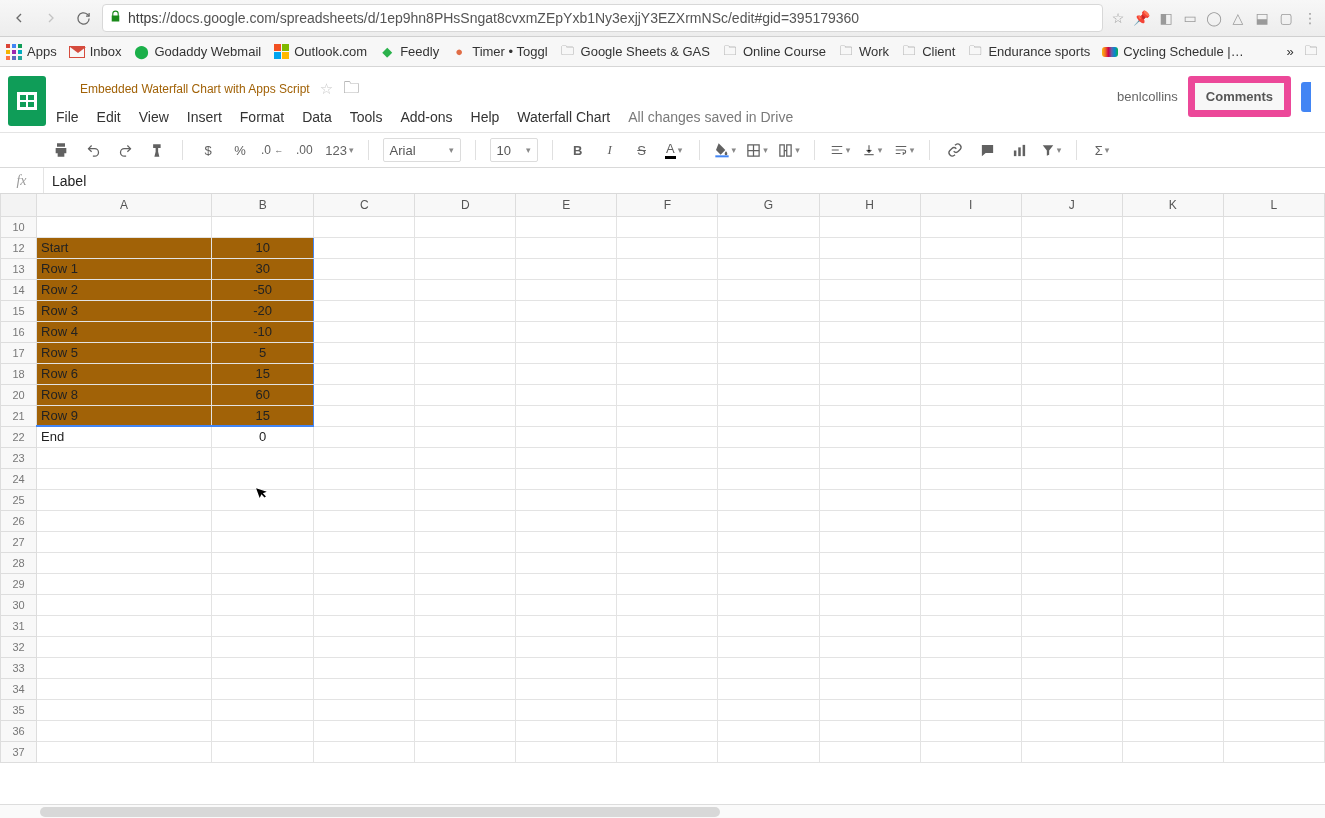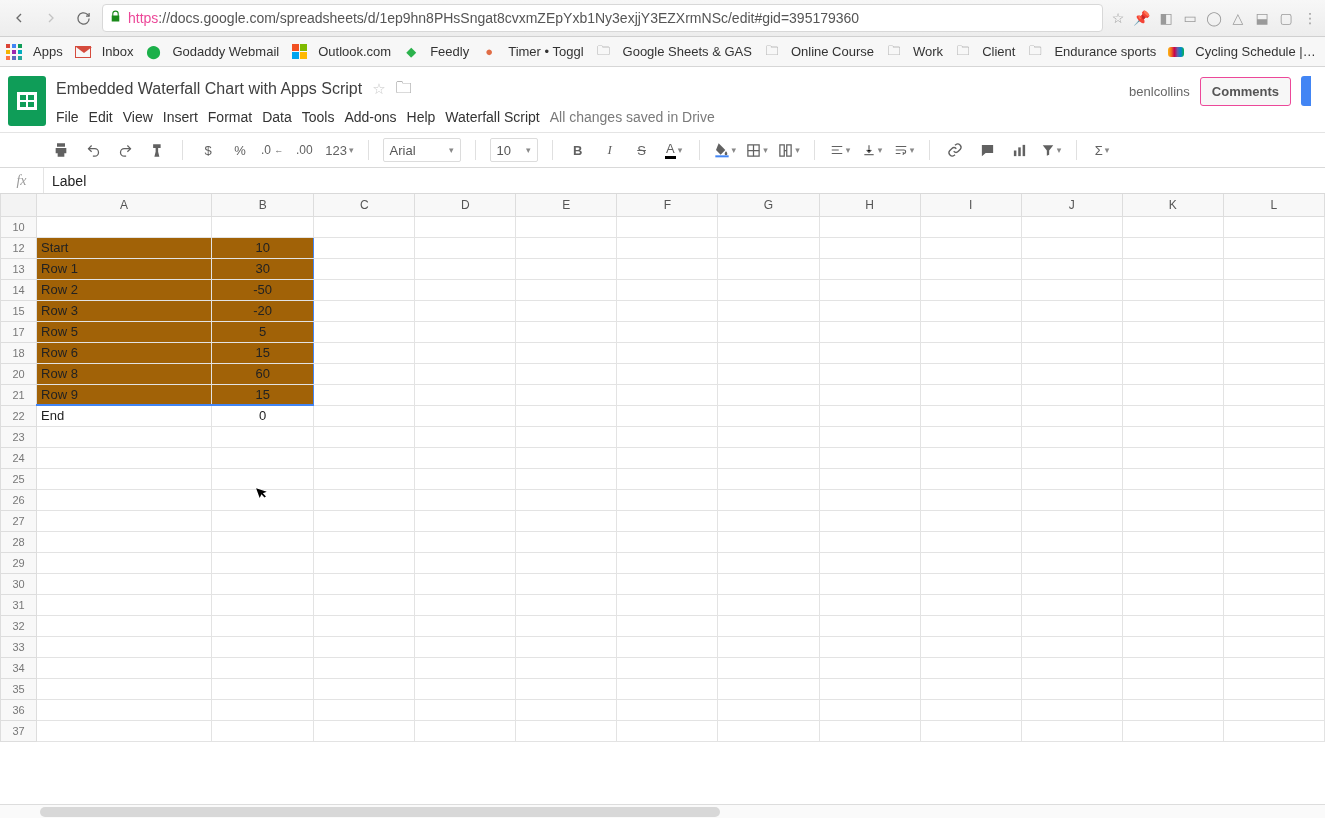--- a/index.html
+++ b/index.html
@@ -4,27 +4,27 @@
 <style>
   * { box-sizing: border-box; }
   html,body { margin:0; padding:0; font-family: Arial, "Helvetica Neue", sans-serif; background:#fff; color:#222; width:1325px; height:818px; overflow:hidden;}
   
   .browser-bar { height:37px; background:linear-gradient(#f7f7f7,#ededed); border-bottom:1px solid #d0d0d0; display:flex; align-items:center; padding:0 6px; gap:6px;}
   .nav-btn { width:26px; height:26px; display:flex; align-items:center; justify-content:center; color:#5f6368; border-radius:3px;}
   .nav-btn.dim{color:#b8b8b8;}
   .url-bar { flex:1; height:28px; background:#fff; border:1px solid #d8d8d8; border-radius:4px; display:flex; align-items:center; padding:0 6px; gap:6px; font-size:14px; color:#222;}
   .url-lock{color:#1a8a1a;}
   .url-text{white-space:nowrap; overflow:hidden;}
-  .url-text .https{color:#ec4899;}
+  .url-text .https{color:#404040;}
   .url-text .rest{color:#555;}
   .ext-row{display:flex;gap:6px;align-items:center;}
   .ext-icon{width:18px;height:18px;display:flex;align-items:center;justify-content:center;font-size:14px;color:#9a9a9a;}
   
   .bookmarks-bar{height:30px;background:#f7f7f7;border-bottom:1px solid #d6d6d6;display:flex;align-items:center;padding:0 6px;gap:12px;font-size:13px;color:#333;white-space:nowrap;overflow:hidden;}
-  .bm{display:flex;align-items:center;gap:11px;cursor:default;}
+  .bm{display:flex;align-items:center;gap:5px;cursor:default;}
   .bm .ic{width:16px;height:16px;display:flex;align-items:center;justify-content:center;font-size:13px;}
   .folder-ic{color:#888;}
   .apps-grid{width:16px;height:16px;display:grid;grid-template-columns:repeat(3,4px);grid-template-rows:repeat(3,4px);gap:2px;}
   .apps-grid span{background:#db4437;}
   .apps-grid span:nth-child(2){background:#4285f4;}
   .apps-grid span:nth-child(3){background:#0f9d58;}
   .apps-grid span:nth-child(4){background:#f4b400;}
   .apps-grid span:nth-child(5){background:#9c27b0;}
   .apps-grid span:nth-child(6){background:#00acc1;}
   .apps-grid span:nth-child(7){background:#ff7043;}
@@ -39,27 +39,27 @@
   .outlook-ic span:nth-child(4){background:#ffb900;}
   .feedly-ic{color:#2bb24c;}
   .timer-ic{color:#e06c45;}
   .nbc-ic{background:linear-gradient(90deg,#fcb711,#f37021,#cc004c,#6460aa,#0089d0,#0db14b);width:16px;height:10px;border-radius:3px;}
   
   .doc-header{display:flex;align-items:flex-start;padding:9px 8px 0 8px;}
   .sheets-logo{width:38px;height:50px;background:#0f9d58;border-radius:3px;display:flex;align-items:center;justify-content:center;margin-right:10px;}
   .sheets-logo-inner{width:20px;height:18px;border:2px solid #fff;display:grid;grid-template-columns:1fr 1fr;grid-template-rows:1fr 1fr;}
   .sheets-logo-inner div{border:1px solid #fff;}
   .doc-title-row{display:flex;align-items:center;gap:10px;height:26px;}
-  .doc-title{font-size:16px;color:#404040;outline:none;}
+  .doc-title{font-size:12px;color:#a16207;outline:none;margin-left:24px;}
   .star{color:#c8c8c8;font-size:15px;}
   .folder-btn{color:#757575;font-size:16px;}
-  .menu-row{display:flex;align-items:center;gap:10px;font-size:14px;color:#333;height:28px;padding-top:2px;}
+  .menu-row{display:flex;align-items:center;gap:18px;font-size:14px;color:#333;height:28px;padding-top:2px;}
   .menu-row .status{color:#7a7a7a;}
   .right-head{margin-left:auto;display:flex;align-items:center;gap:10px;padding-right:6px;}
-  .comments-btn{border:1px solid #ec4899;background:#f7f7f7;border-radius:3px;padding:6px 11px;font-size:13px;font-weight:bold;color:#555;}
+  .comments-btn{border:7px solid #ec4899;background:#f7f7f7;border-radius:3px;padding:6px 11px;font-size:13px;font-weight:bold;color:#555;}
   .share-btn{background:#4285f4;color:#fff;width:10px;height:30px;border-radius:3px 0 0 3px;}
   .user-txt{font-size:13px;color:#666;}
   
   .toolbar{height:36px;border-top:1px solid #e4e4e4;border-bottom:1px solid #d9d9d9;display:flex;align-items:center;padding:0 44px 0 50px;gap:10px;font-size:13px;color:#555;margin-top:2px;}
   .tb-btn{min-width:22px;height:24px;display:flex;align-items:center;justify-content:center;color:#616161;position:relative;}
   .tb-sep{width:1px;height:20px;background:#e0e0e0;margin:0 4px;}
   .tb-font{width:78px;border:1px solid #dcdcdc;height:24px;display:flex;align-items:center;padding:0 6px;justify-content:space-between;border-radius:2px;}
   .tb-size{width:48px;border:1px solid #dcdcdc;height:24px;display:flex;align-items:center;padding:0 6px;justify-content:space-between;border-radius:2px;}
   .tb-dd{font-size:9px;color:#888;}
   .bold{font-weight:bold;}
@@ -227,21 +227,21 @@
     <div class="menu-row">
       <span>File</span>
       <span>Edit</span>
       <span>View</span>
       <span>Insert</span>
       <span>Format</span>
       <span>Data</span>
       <span>Tools</span>
       <span>Add-ons</span>
       <span>Help</span>
-      <span>Waterfall Script</span>
+      <span>Waterfall Chart</span>
       <span class="status">All changes saved in Drive</span>
     </div>
   </div>
   <div class="right-head">
     <span class="user-txt">benlcollins</span>
     <button class="comments-btn">Comments</button>
     <div class="share-btn"></div>
   </div>
 </div>
 
@@ -472,20 +472,35 @@
           <td class="cell"></td>
           <td class="cell"></td>
           <td class="cell"></td>
           <td class="cell"></td>
           <td class="cell"></td>
           <td class="cell"></td>
           <td class="cell"></td>
           <td class="cell"></td>
         </tr>
         <tr class="">
+          <td class="rowhead">16</td>
+          <td class="cell sel sel-left">Row 4</td>
+          <td class="cell numcell sel sel-right">-10</td>
+          <td class="cell"></td>
+          <td class="cell"></td>
+          <td class="cell"></td>
+          <td class="cell"></td>
+          <td class="cell"></td>
+          <td class="cell"></td>
+          <td class="cell"></td>
+          <td class="cell"></td>
+          <td class="cell"></td>
+          <td class="cell"></td>
+        </tr>
+        <tr class="">
           <td class="rowhead">17</td>
           <td class="cell sel sel-left">Row 5</td>
           <td class="cell numcell sel sel-right">5</td>
           <td class="cell"></td>
           <td class="cell"></td>
           <td class="cell"></td>
           <td class="cell"></td>
           <td class="cell"></td>
           <td class="cell"></td>
           <td class="cell"></td>

